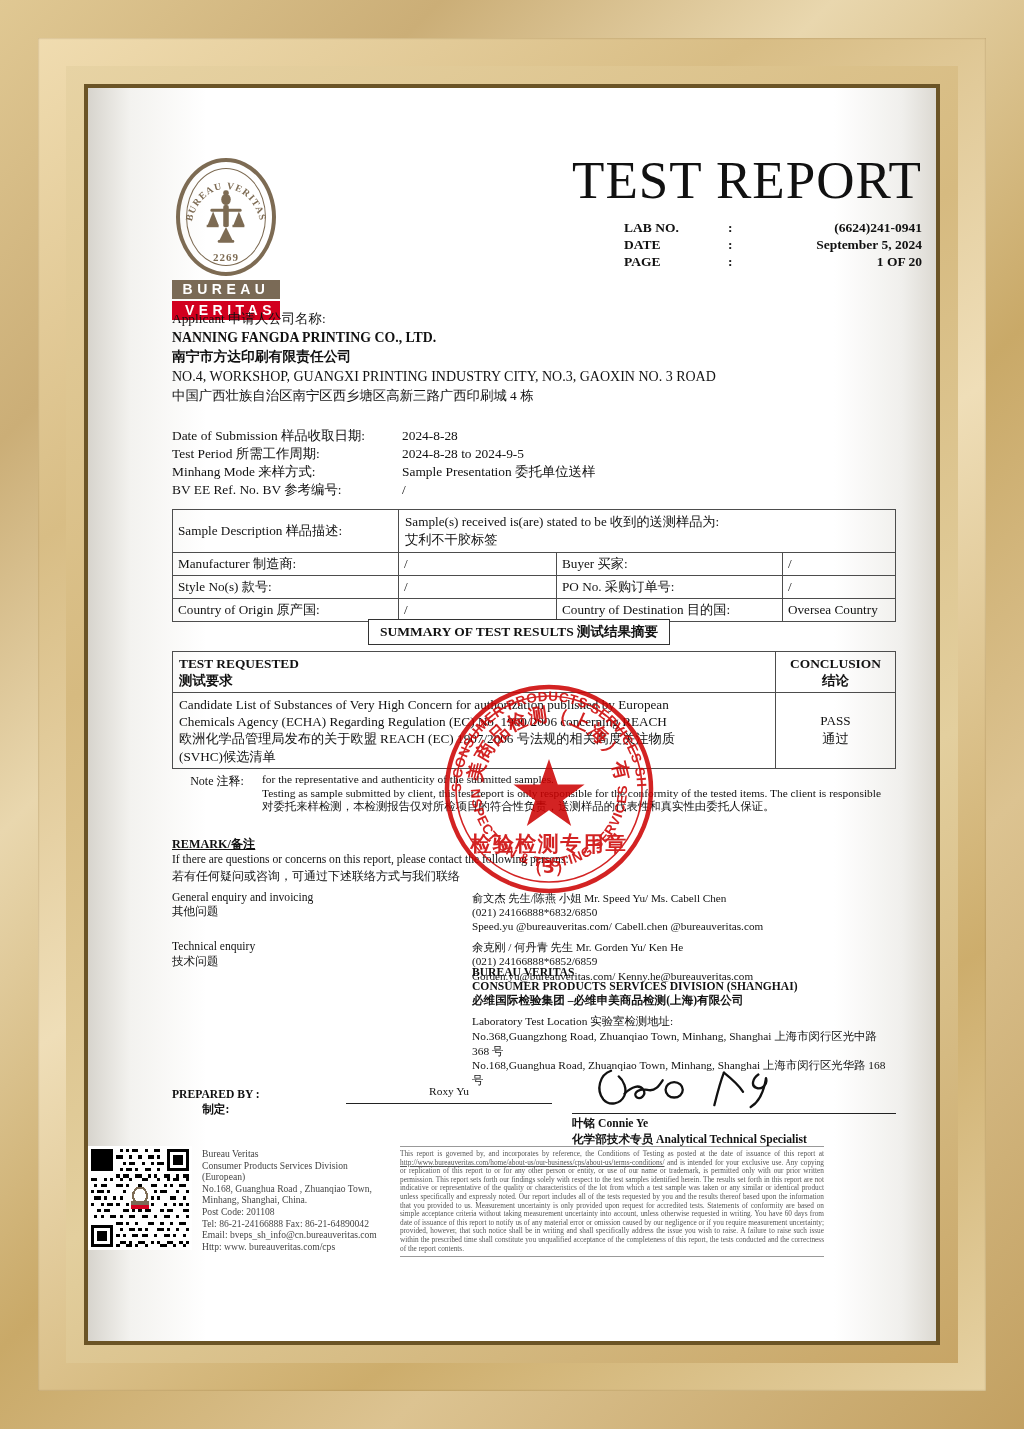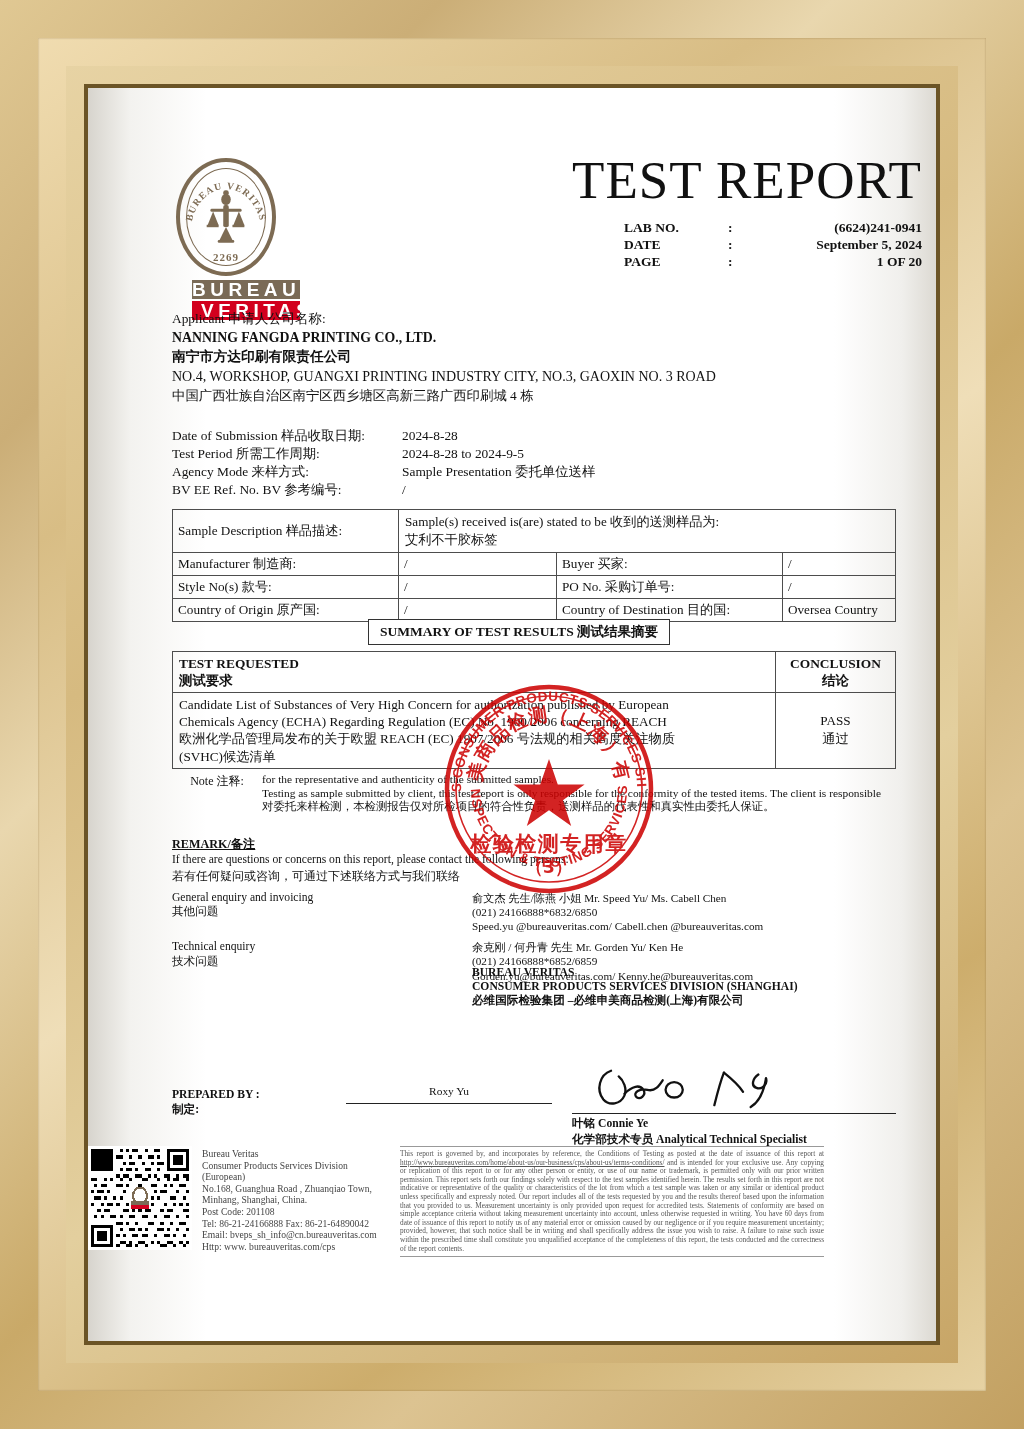--- a/index.html
+++ b/index.html
@@ -52,22 +52,22 @@
     position:absolute; left:0; top:0; width:100%; height:100%;
   }
   .bv-year {
     position:absolute; bottom:9px; left:0; width:100%;
     text-align:center; font-size:11px; font-weight:bold;
     letter-spacing:1px; color:#7d6b53; font-family:"Liberation Serif",serif;
   }
   .bv-bar {
     width:108px; height:19px; margin-top:4px;
     color:#fff; font-family:"Liberation Sans",sans-serif;
-    font-weight:bold; font-size:19px; letter-spacing:4.5px;
-    text-align:center; line-height:19px; box-sizing:border-box;margin-left:20px;
+    font-weight:bold; font-size:14px; letter-spacing:4.5px;
+    text-align:center; line-height:19px; box-sizing:border-box;
   }
   .bv-bar.top { background:#7a6a56; }
   .bv-bar.bot { background:#d2001e; margin-top:2px;padding-left:9px; }
 
   .title-report {
     position:absolute; right:14px; top:62px;
     font-size:53px; letter-spacing:1px; font-family:"Liberation Serif",serif;
     font-weight:normal;
   }
   .meta { position:absolute; right:14px; top:132px; font-size:13.5px; font-weight:bold; }
@@ -128,21 +128,21 @@
   .remark .rline2 { font-size:12px; line-height:16px; }
   .contactrow { display:flex; margin-top:7px; }
   .contactrow .cl { width:300px; font-size:11.6px; line-height:14.6px; }
   .contactrow .cr { flex:1; font-size:11.2px; line-height:14.2px; }
 
   .labblk { position:absolute; left:384px; top:878px; width:424px; }
   .labblk .b1 { font-size:11.6px; font-weight:bold; line-height:13.8px; }
   .labblk .b2 { font-size:11.4px; line-height:14.6px; margin-top:7px;}
 
   .sign { position:absolute; left:84px; top:985px; width:724px; }
-  .sign .prep { position:absolute; left:0; top:14px; font-size:11.6px; font-weight:bold; line-height:15px;}
+  .sign .prep { position:absolute; left:0; top:14px; font-size:11.6px; font-weight:bold; line-height:15px;text-align:center;}
   .sign .line1 { position:absolute; left:174px; top:30px; width:206px; border-bottom:1px solid #222; }
   .sign .roxy { position:absolute; left:174px; top:12px; width:206px; text-align:center; font-size:11.4px; }
   .sign .sigwrap { position:absolute; left:400px; top:-8px; width:324px; }
   .sign .sigimg { height:44px; margin-left:18px; }
   .sign .line2 { border-bottom:1px solid #222; width:100%; }
   .sign .nm { font-size:11.6px; font-weight:bold; margin-top:2px; }
   .sign .ttl { font-size:11.6px; font-weight:bold; margin-top:1px; }
 
   
   .qr { position:absolute; left:0px; top:1058px; width:104px; height:104px; }
@@ -239,21 +239,21 @@
       <div class="blk subm">
         <div class="row">
           <div class="lab">Date of Submission 样品收取日期:</div>
           <div class="val">2024-8-28</div>
         </div>
         <div class="row">
           <div class="lab">Test Period 所需工作周期:</div>
           <div class="val">2024-8-28 to 2024-9-5</div>
         </div>
         <div class="row">
-          <div class="lab">Agency Mode 来样方式:</div>
+          <div class="lab">Minhang Mode 来样方式:</div>
           <div class="val">Sample Presentation 委托单位送样</div>
         </div>
         <div class="row">
           <div class="lab">BV EE Ref. No.  BV 参考编号:</div>
           <div class="val">/</div>
         </div>
       </div>
 
       <div class="sampletbl">
         <table class="grid">
@@ -354,20 +354,25 @@
             <div>(021) 24166888*6852/6859</div>
             <div>Gorden.yu@bureauveritas.com/ Kenny.he@bureauveritas.com</div>
           </div>
         </div>
       </div>
 
       <div class="labblk">
         <div class="b1">BUREAU VERITAS</div>
         <div class="b1">CONSUMER PRODUCTS SERVICES DIVISION (SHANGHAI)</div>
         <div class="b1">必维国际检验集团 –必维申美商品检测(上海)有限公司</div>
+        <div class="b2">
+          <div>Laboratory Test Location 实验室检测地址:</div>
+          <div>No.368,Guangzhong Road, Zhuanqiao Town, Minhang, Shanghai 上海市闵行区光中路 368 号</div>
+          <div>No.168,Guanghua Road, Zhuanqiao Town, Minhang, Shanghai 上海市闵行区光华路 168 号</div>
+        </div>
       </div>
 
       <div class="sign">
         <div class="prep">
           <div>PREPARED BY :</div>
           <div>制定:</div>
         </div>
         <div class="roxy">Roxy Yu</div>
         <div class="line1"></div>
 

